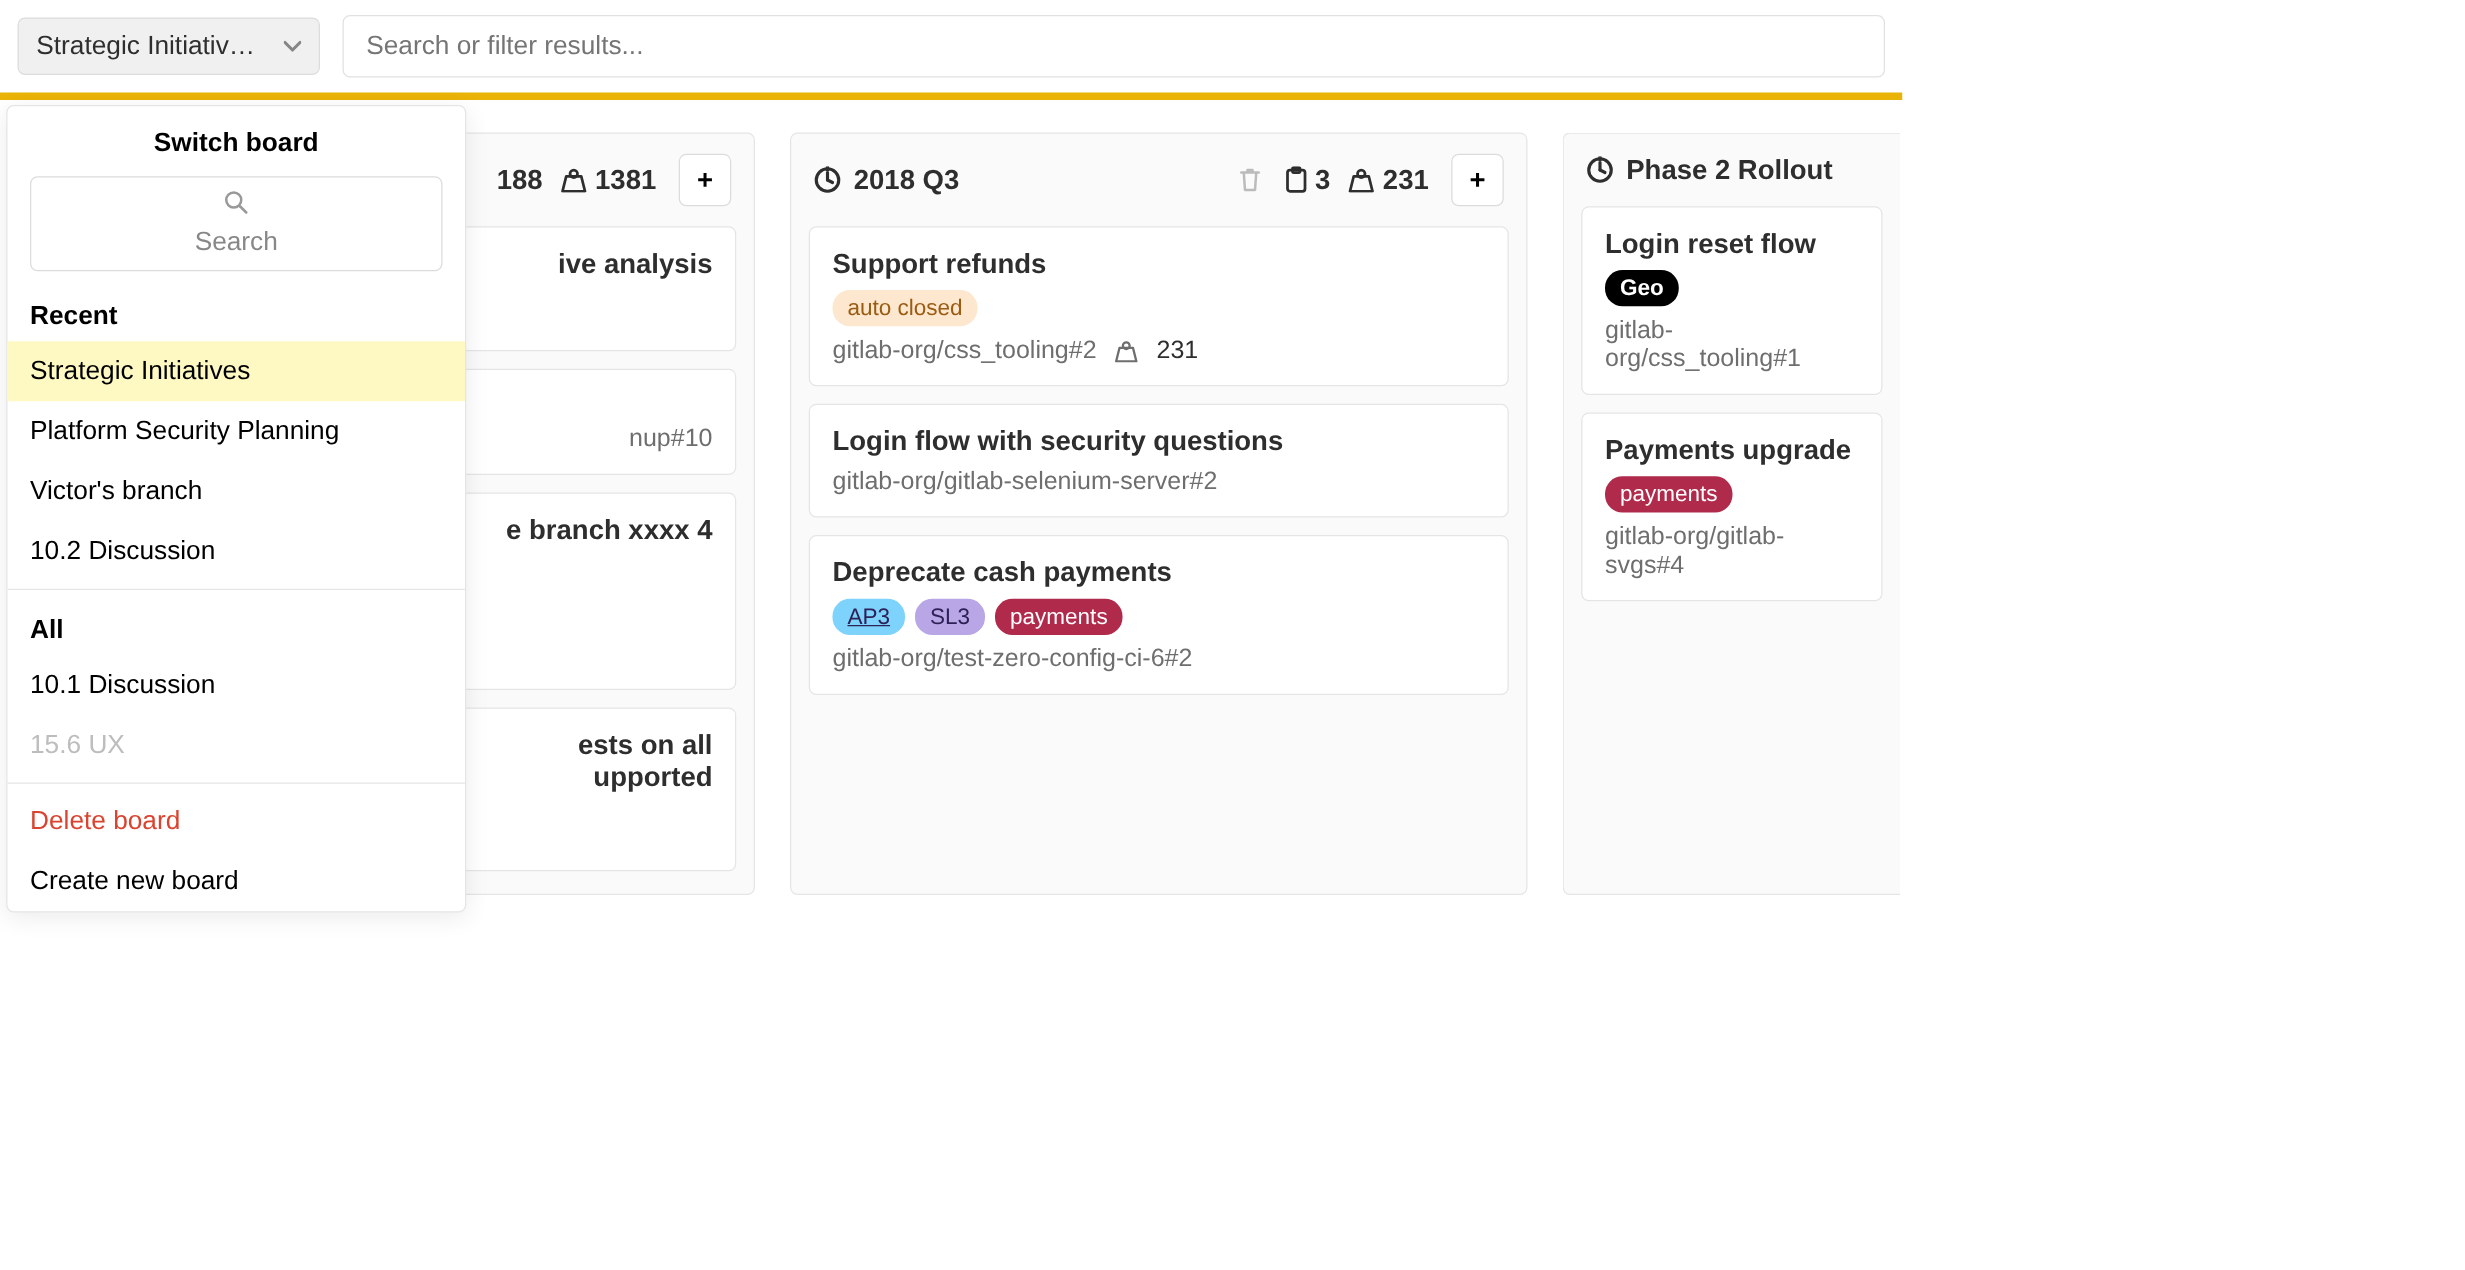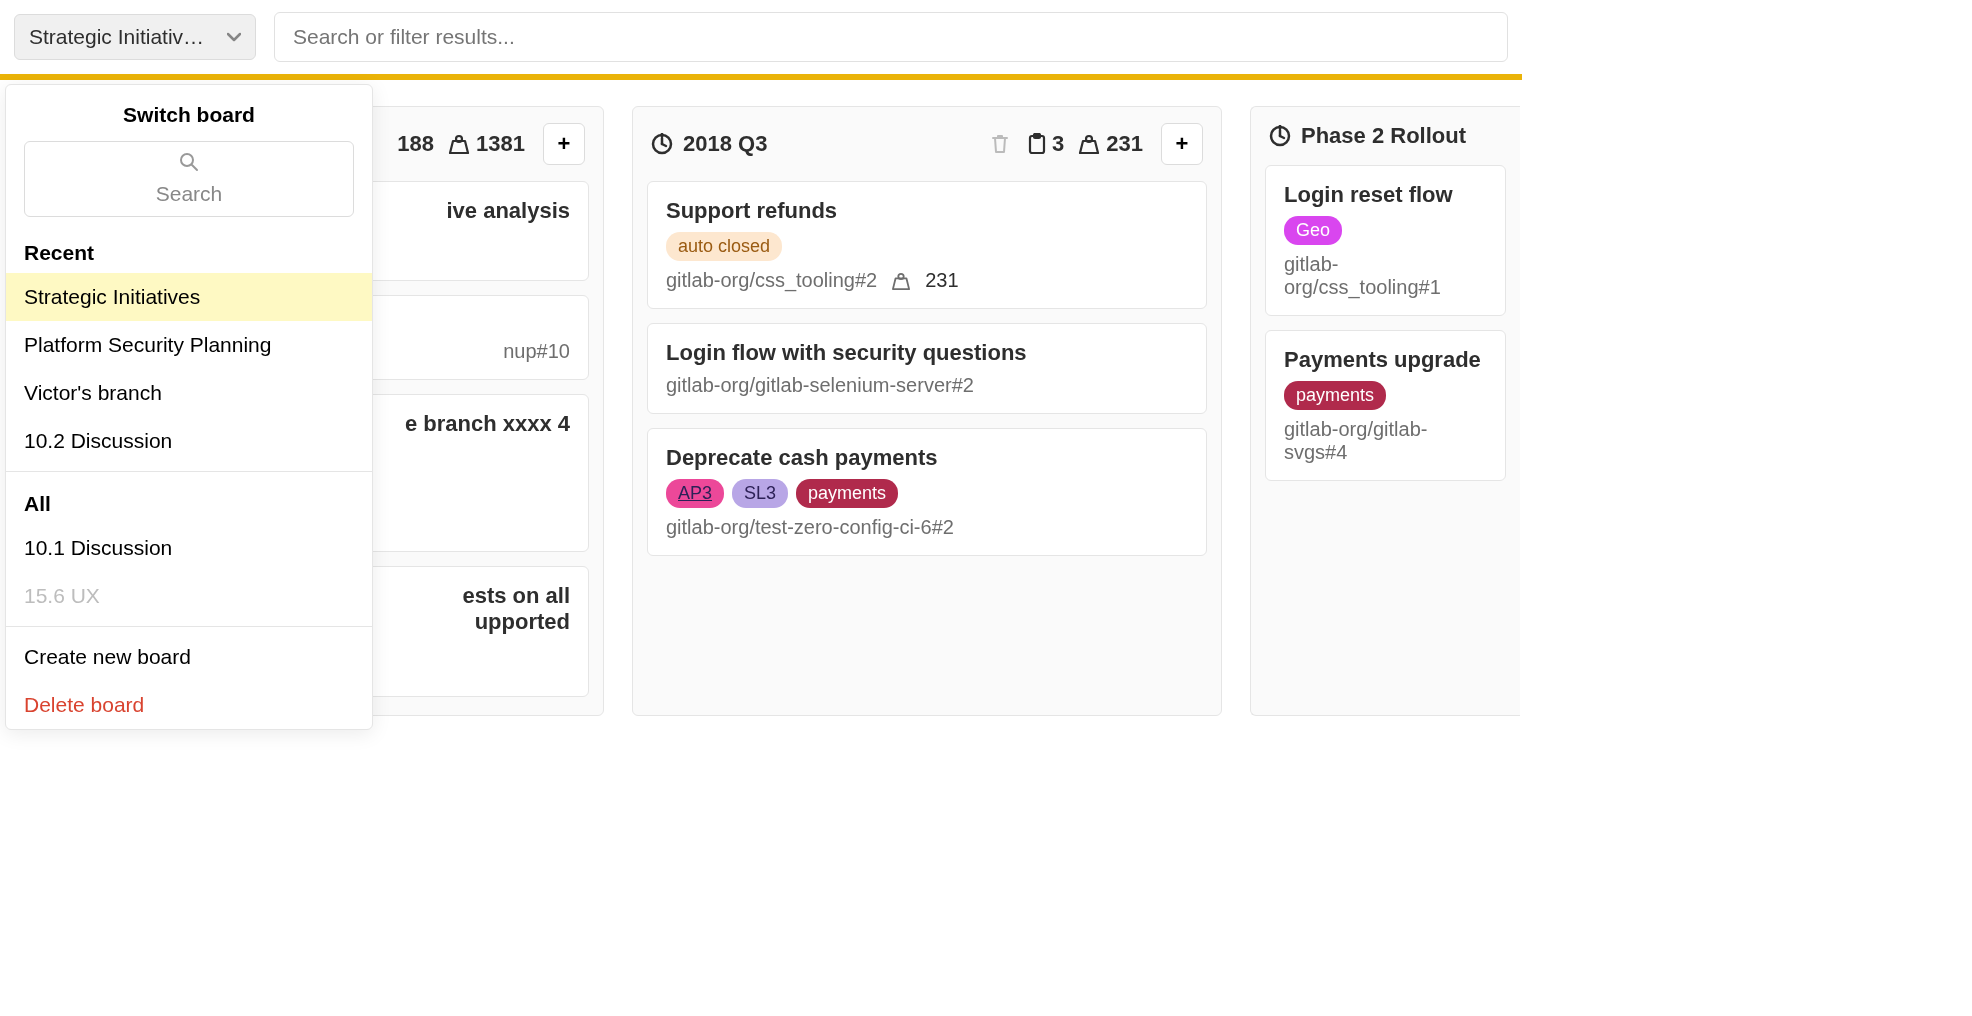--- a/index.html
+++ b/index.html
@@ -224,22 +224,22 @@
       <div class="dropdown-item active">Strategic Initiatives</div>
       <div class="dropdown-item">Platform Security Planning</div>
       <div class="dropdown-item">Victor's branch</div>
       <div class="dropdown-item">10.2 Discussion</div>
       <div class="dropdown-divider"></div>
       <div class="dropdown-section-label">All</div>
       <div class="dropdown-item">10.1 Discussion</div>
       <div class="dropdown-item faded">15.6 UX</div>
     </div>
     <div class="dropdown-divider"></div>
+    <div class="dropdown-item danger">Delete board</div>
     <div class="dropdown-item">Create new board</div>
-    <div class="dropdown-item danger">Delete board</div>
   </div>
 
   <div class="column" style="width:590px;">
     <div class="col-header">
       <div class="col-title">
         <span class="col-icon">
           <svg width="22" height="22" viewBox="0 0 22 22">
               <circle cx="11" cy="11" r="9" stroke="#2e2e2e" stroke-width="2.5" fill="none"></circle>
               <line x1="11" y1="11" x2="11" y2="5" stroke="#2e2e2e" stroke-width="2.5" stroke-linecap="round"></line>
               <line x1="11" y1="11" x2="15" y2="13" stroke="#2e2e2e" stroke-width="2.5" stroke-linecap="round"></line>
@@ -354,21 +354,21 @@
       </div>
       <div class="card">
         <div class="card-title">Login flow with security questions</div>
         <div class="meta">
             <span class="ref">gitlab-org/gitlab-selenium-server#2</span>
           </div>
       </div>
       <div class="card">
         <div class="card-title">Deprecate cash payments</div>
         <div class="labels">
-          <span class="label" style="background:#ec4899;color:#2d2157;text-decoration:underline;">AP3</span>
+          <span class="label" style="background:#7dd3fc;color:#2d2157;text-decoration:underline;">AP3</span>
           <span class="label" style="background:#b8a6e6;color:#2d2157;">SL3</span>
           <span class="label" style="background:#b02a4c;color:#ffffff;">payments</span>
         </div>
         <div class="meta">
             <span class="ref">gitlab-org/test-zero-config-ci-6#2</span>
           </div>
       </div>
     </div>
   </div>
 
@@ -383,21 +383,21 @@
               <line x1="11" y1="0" x2="11" y2="4" stroke="#2e2e2e" stroke-width="2.5"></line>
             </svg>
         </span>
         <span>Phase 2 Rollout</span>
       </div>
     </div>
     <div class="card-list">
       <div class="card">
         <div class="card-title">Login reset flow</div>
         <div class="labels">
-          <span class="label" style="background:#d946ef;color:#ffffff;">Geo</span>
+          <span class="label" style="background:#000000;color:#ffffff;font-weight:bold;">Geo</span>
         </div>
         <div class="meta">
             <span class="ref">gitlab-org/css_tooling#1</span>
           </div>
       </div>
       <div class="card">
         <div class="card-title">Payments upgrade</div>
         <div class="labels">
           <span class="label" style="background:#b02a4c;color:#ffffff;">payments</span>
         </div>

